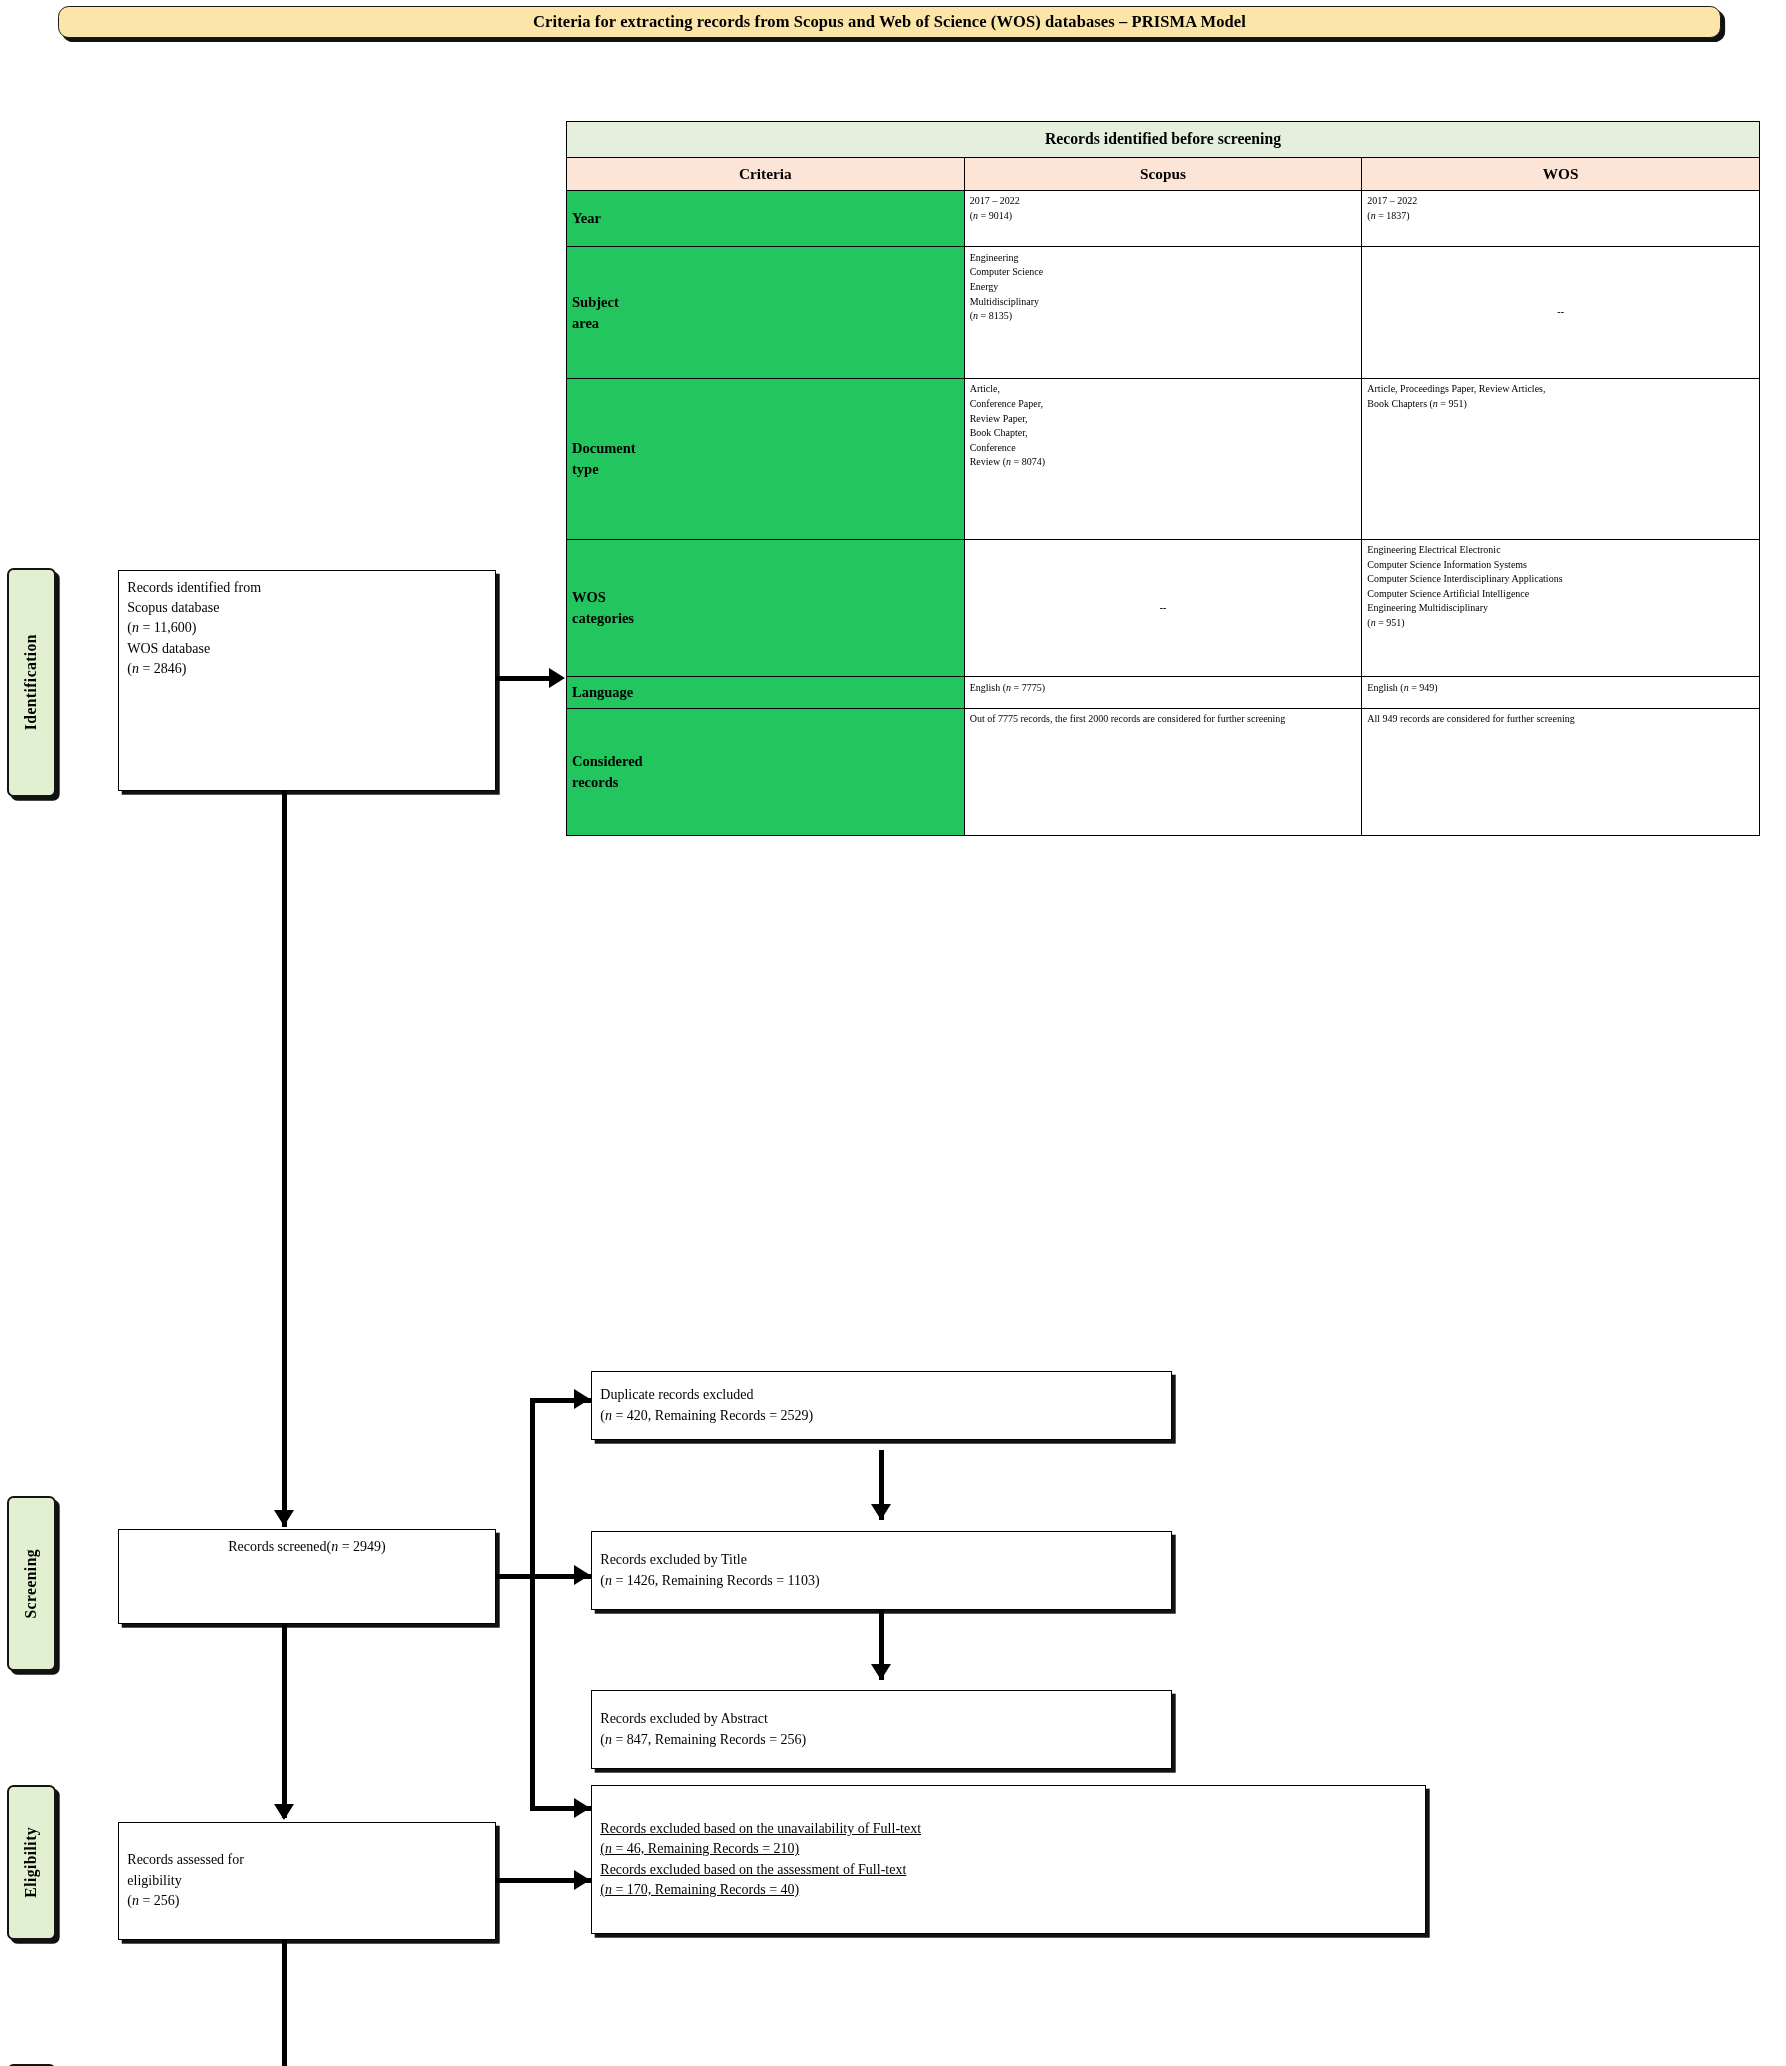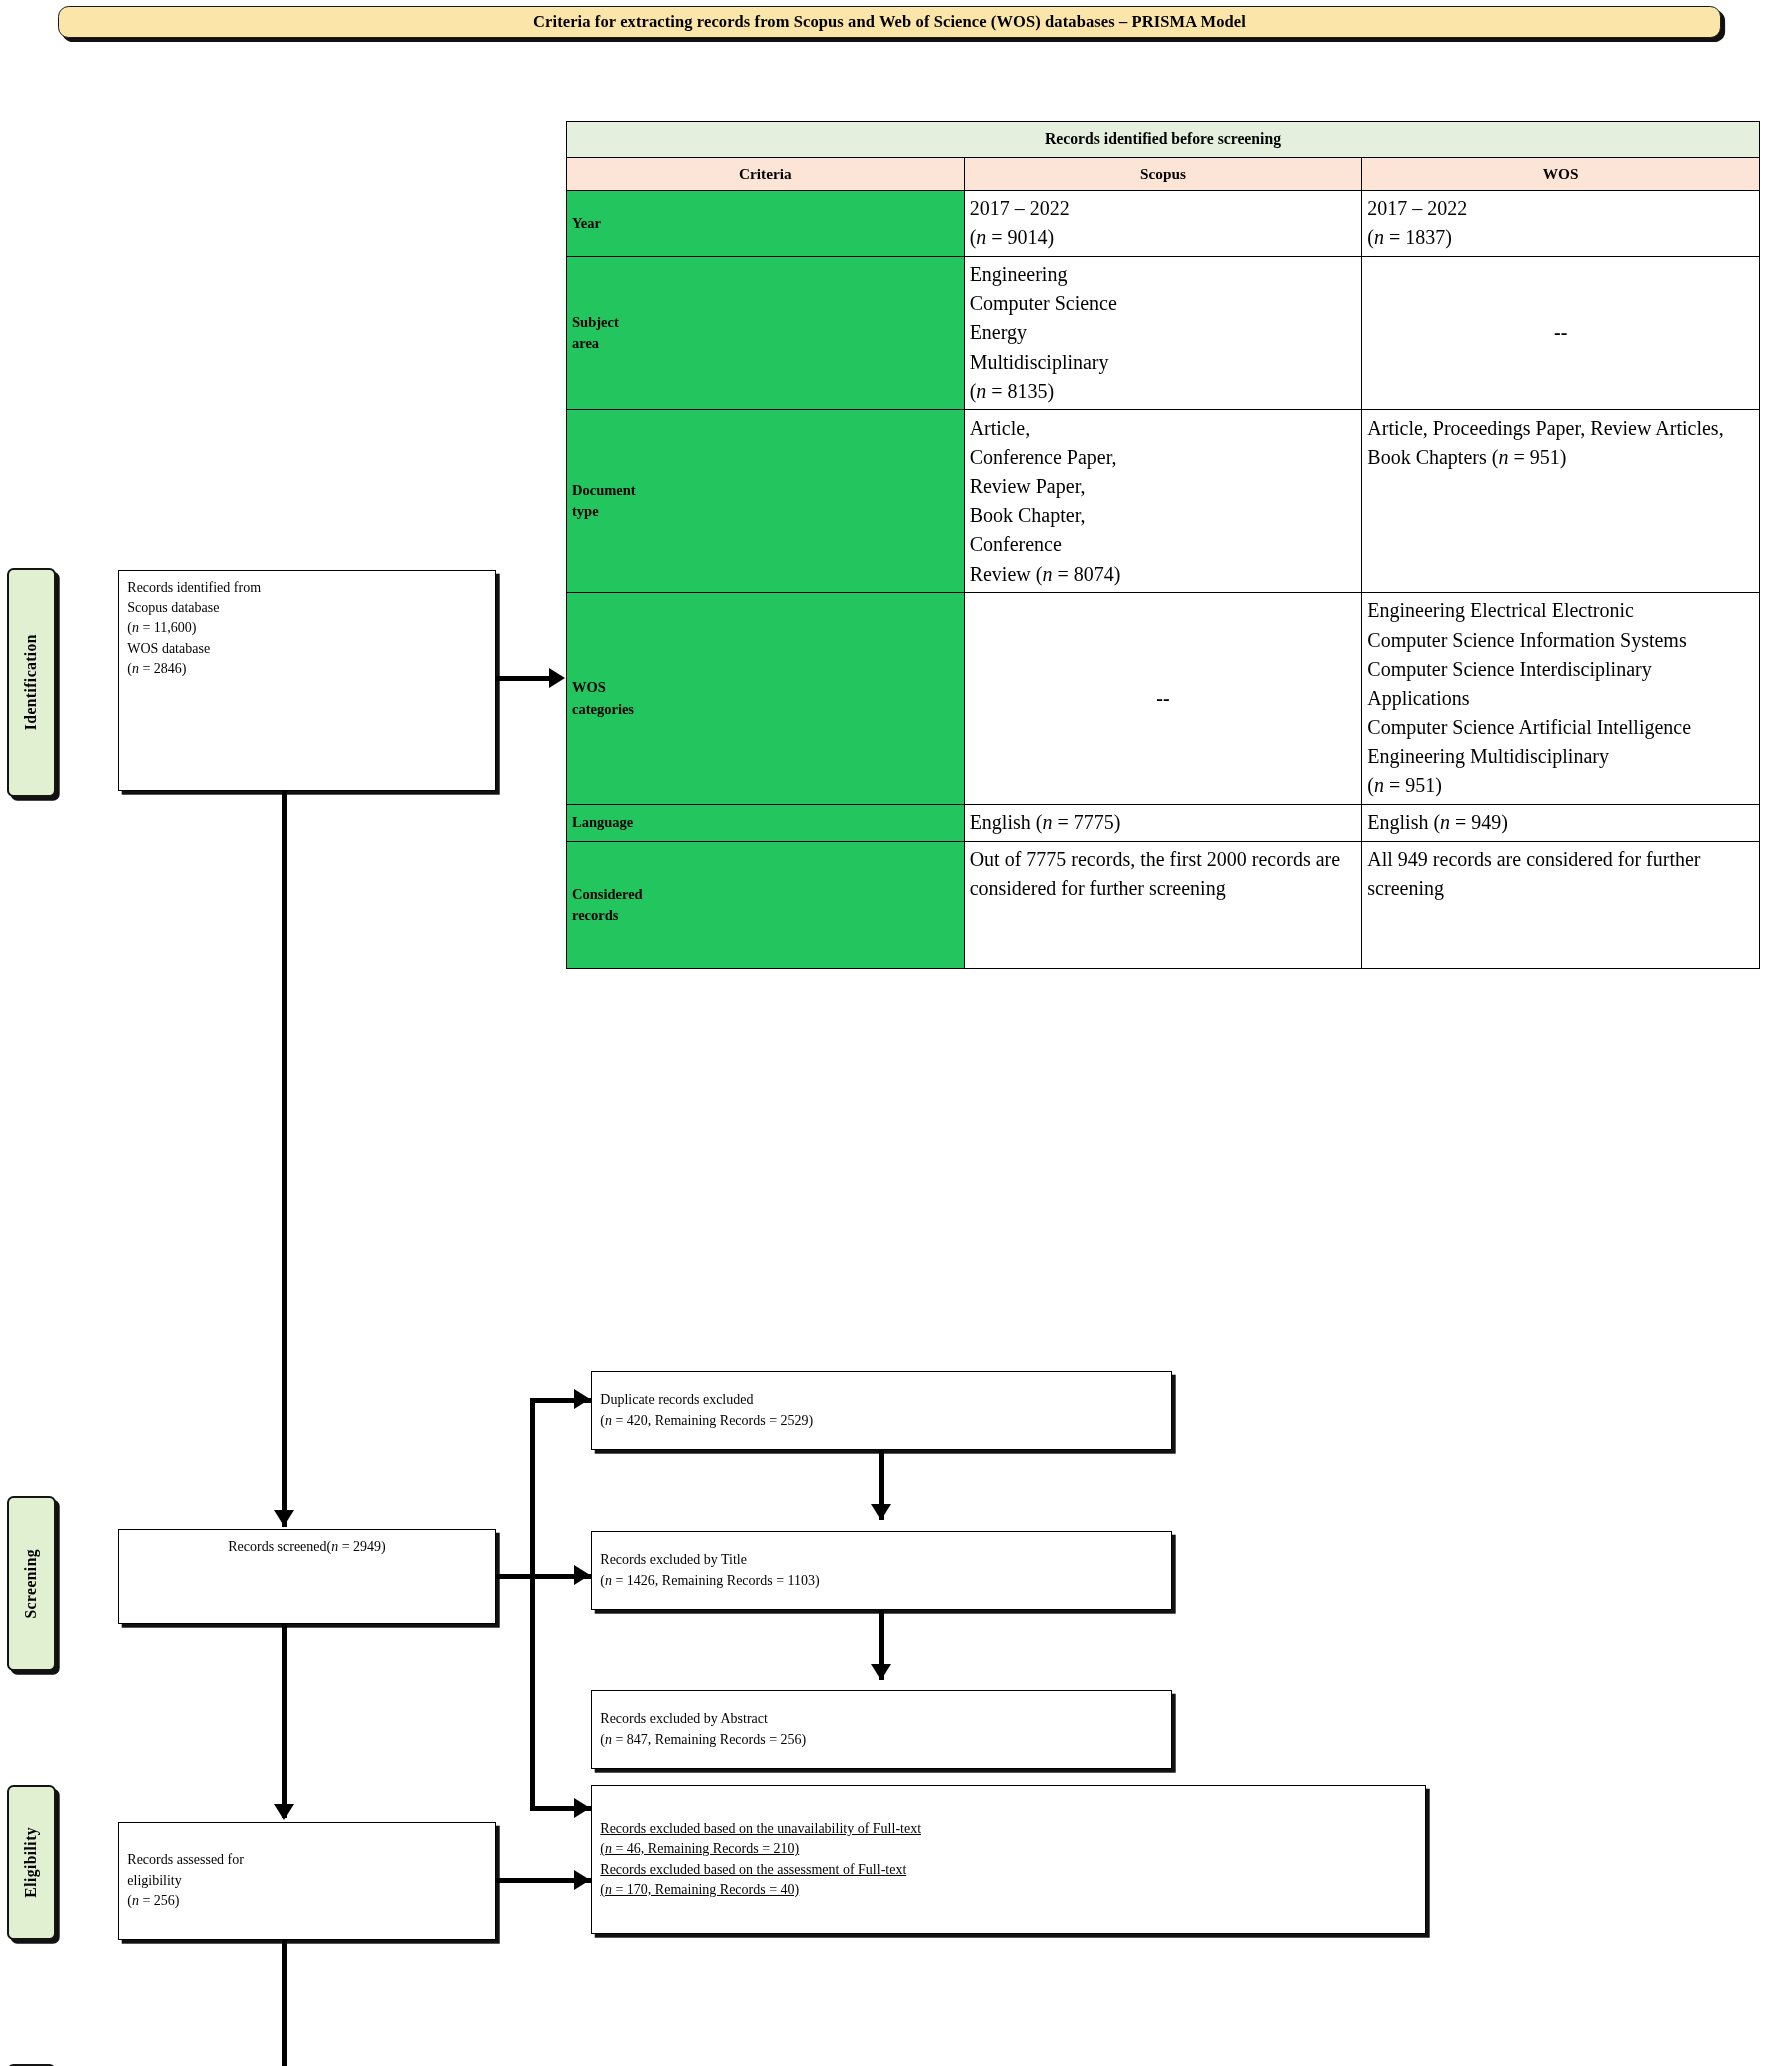--- a/index.html
+++ b/index.html
@@ -27,21 +27,21 @@
     font-weight:bold;font-size:15.7px;color:#000;letter-spacing:0.4px;white-space:nowrap;
   }
 
   
   .crit-table{
     position:absolute;left:566px;top:121px;width:1194px;
     border-collapse:collapse;table-layout:fixed;
   }
   .crit-table td,.crit-table th{
     border:1.2px solid #000;vertical-align:top;
-    font-size:20px;line-height:1.46;color:#000;padding:3.3px 5px;
+    font-size:10px;line-height:1.46;color:#000;padding:3.3px 5px;
   }
   .crit-table .band-head{
     background:#E5EFDD;text-align:center;font-weight:bold;font-size:15.7px;
     padding:5.8px 4.1px;vertical-align:middle;
   }
   .crit-table .col-head{
     background:#FCE4D6;text-align:center;font-weight:bold;font-size:15.3px;
     padding:5px 4.1px;vertical-align:middle;
   }
   .crit-table .crit-cell{
@@ -164,21 +164,21 @@
   <div class="ln" style="left:530px;top:1398px;width:5px;height:413px;"></div>
 
   <div class="ln" style="left:530px;top:1398px;width:62px;height:5px;"></div>
   <div class="arrow-r" style="left:574px;top:1389px;"></div>
 
   <div class="arrow-r" style="left:574px;top:1565px;"></div>
 
   <div class="ln" style="left:530px;top:1806px;width:62px;height:5px;"></div>
   <div class="arrow-r" style="left:574px;top:1798px;"></div>
 
-  <div class="fbox" style="left:591px;top:1371px;width:581px;height:79px;display:flex;flex-direction:column;justify-content:center;">
+  <div class="fbox" style="left:591px;top:1371px;width:581px;height:69px;display:flex;flex-direction:column;justify-content:center;">
     <div>Duplicate records excluded</div>
     <div>(<i>n</i> = 420, Remaining Records = 2529)</div>
   </div>
 
   <div class="ln" style="left:879px;top:1450px;width:5px;height:70px;"></div>
   <div class="arrow-d" style="left:871px;top:1504px;"></div>
 
   <div class="fbox" style="left:591px;top:1531px;width:581px;height:79px;display:flex;flex-direction:column;justify-content:center;">
     <div>Records excluded by Title</div>
     <div>(<i>n</i> = 1426, Remaining Records = 1103)</div>

